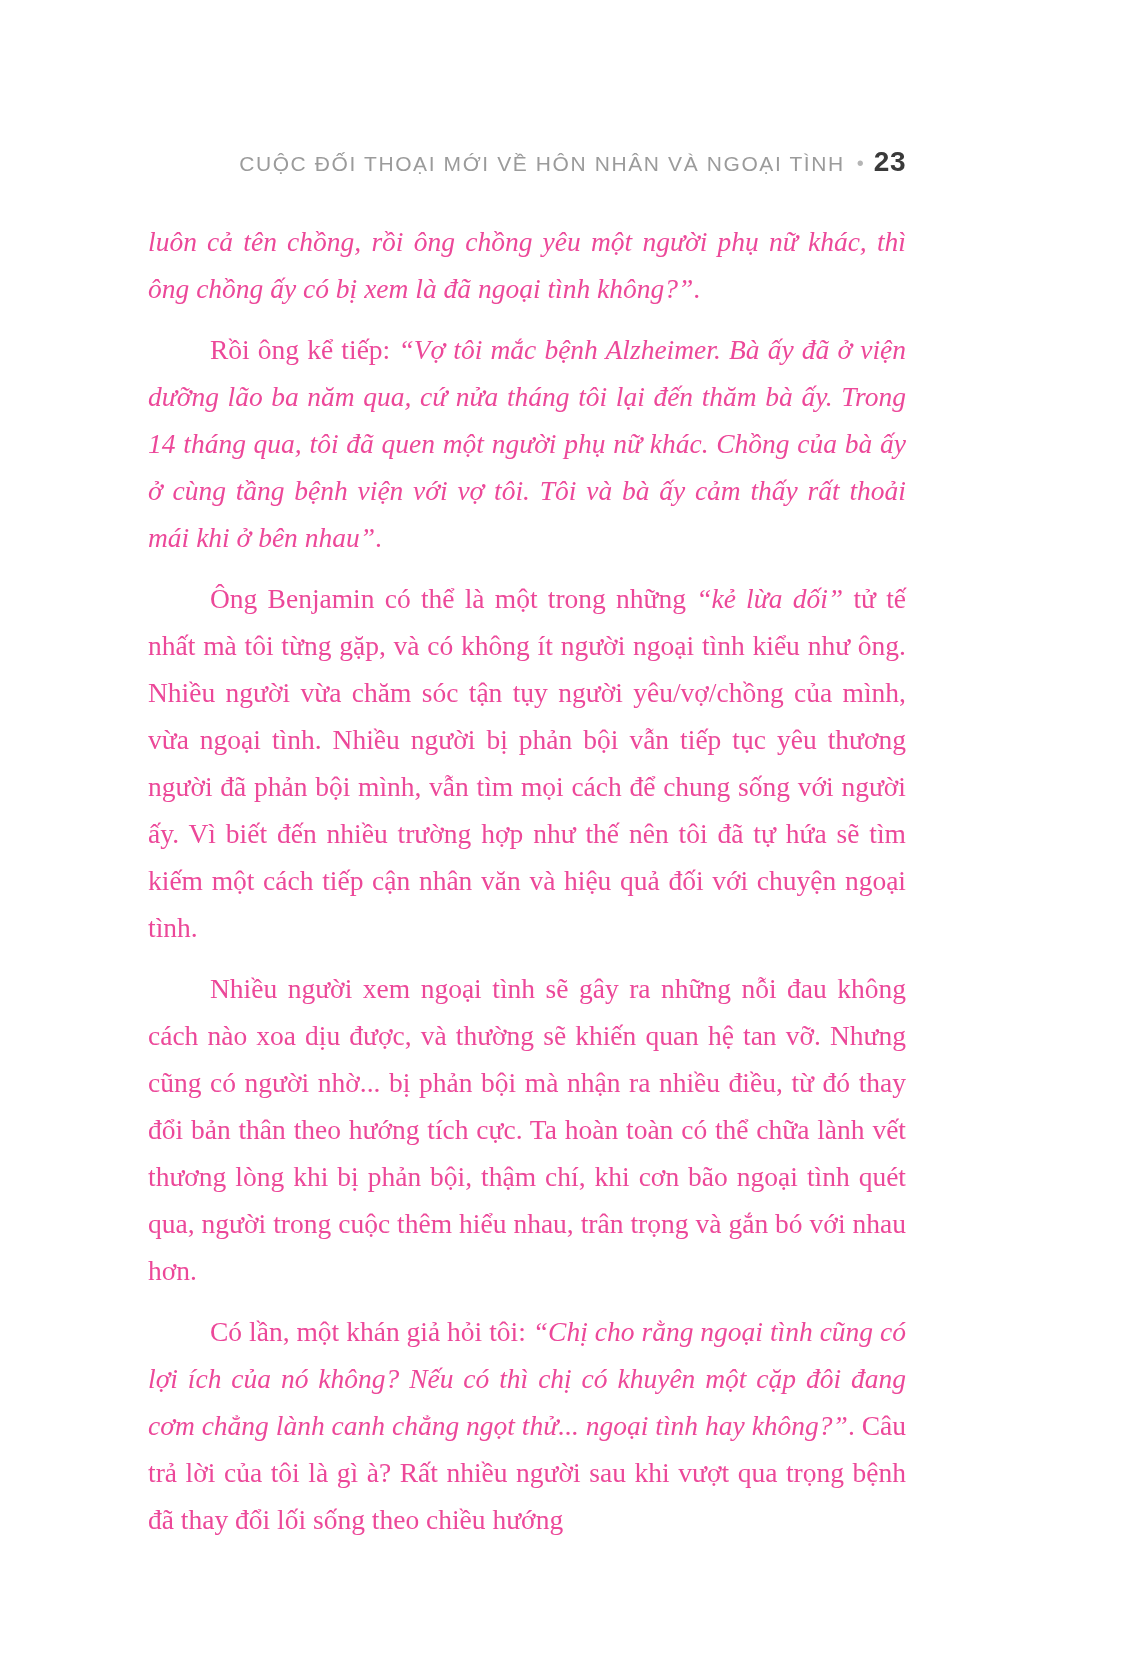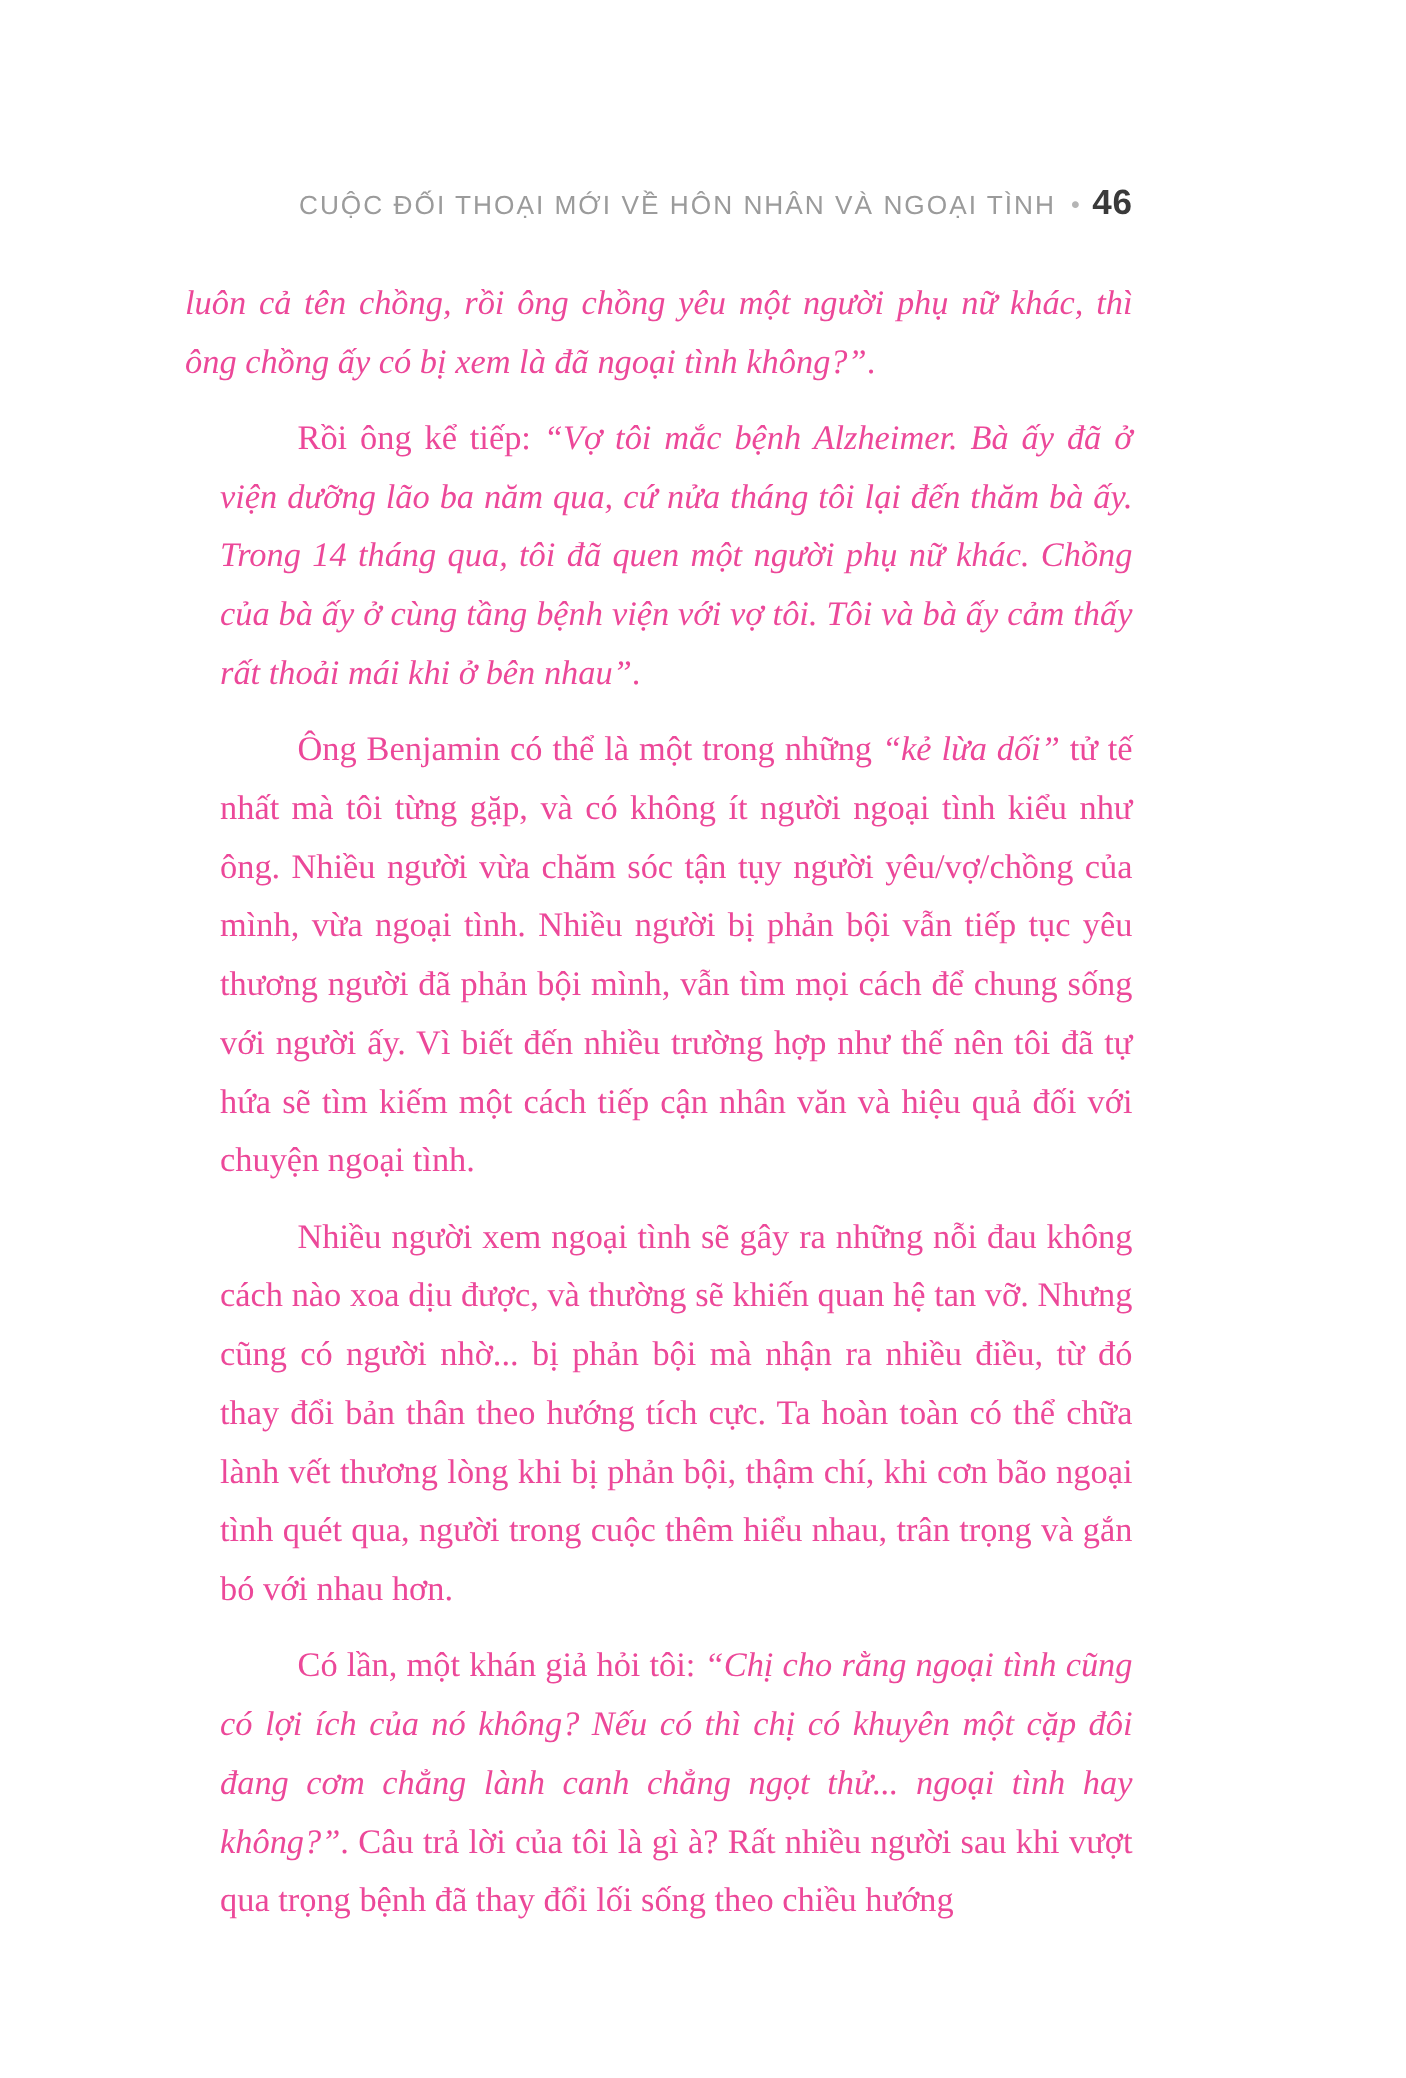--- a/index.html
+++ b/index.html
@@ -55,36 +55,35 @@
     font-size: 27.5px;
     line-height: 47px;
     color: #ec4899;
     text-align: justify;
   }
   .para {
     margin: 0 0 14px 0;
   }
   .para.indent {
     text-indent: 62px;
-    margin-left: 28px;
   }
   .seg-italic {
     font-style: italic;
   }
   .seg-normal {
     font-style: normal;
   }
 </style>
 </head>
 <body>
 
 <div class="page">
 
   <div class="running-header">
-    <span class="header-title">CUỘC ĐỐI THOẠI MỚI VỀ HÔN NHÂN VÀ NGOẠI TÌNH</span><span class="header-sep">•</span><span class="header-page">46</span>
+    <span class="header-title">CUỘC ĐỐI THOẠI MỚI VỀ HÔN NHÂN VÀ NGOẠI TÌNH</span><span class="header-sep">•</span><span class="header-page">23</span>
   </div>
 
   <div class="page-body" id="page-body">
 
   <p class="para"><span class="seg-italic">luôn cả tên chồng, rồi ông chồng yêu một người phụ nữ khác, thì ông chồng ấy có bị xem là đã ngoại tình không?”</span><span class="seg-normal">.</span></p>
       <p class="para indent"><span class="seg-normal">Rồi ông kể tiếp: </span><span class="seg-italic">“Vợ tôi mắc bệnh Alzheimer. Bà ấy đã ở viện dưỡng lão ba năm qua, cứ nửa tháng tôi lại đến thăm bà ấy. Trong 14 tháng qua, tôi đã quen một người phụ nữ khác. Chồng của bà ấy ở cùng tầng bệnh viện với vợ tôi. Tôi và bà ấy cảm thấy rất thoải mái khi ở bên nhau”</span><span class="seg-normal">.</span></p>
       <p class="para indent"><span class="seg-normal">Ông Benjamin có thể là một trong những </span><span class="seg-italic">“kẻ lừa dối”</span><span class="seg-normal"> tử tế nhất mà tôi từng gặp, và có không ít người ngoại tình kiểu như ông. Nhiều người vừa chăm sóc tận tụy người yêu/vợ/chồng của mình, vừa ngoại tình. Nhiều người bị phản bội vẫn tiếp tục yêu thương người đã phản bội mình, vẫn tìm mọi cách để chung sống với người ấy. Vì biết đến nhiều trường hợp như thế nên tôi đã tự hứa sẽ tìm kiếm một cách tiếp cận nhân văn và hiệu quả đối với chuyện ngoại tình.</span></p>
       <p class="para indent"><span class="seg-normal">Nhiều người xem ngoại tình sẽ gây ra những nỗi đau không cách nào xoa dịu được, và thường sẽ khiến quan hệ tan vỡ. Nhưng cũng có người nhờ... bị phản bội mà nhận ra nhiều điều, từ đó thay đổi bản thân theo hướng tích cực. Ta hoàn toàn có thể chữa lành vết thương lòng khi bị phản bội, thậm chí, khi cơn bão ngoại tình quét qua, người trong cuộc thêm hiểu nhau, trân trọng và gắn bó với nhau hơn.</span></p>
       <p class="para indent"><span class="seg-normal">Có lần, một khán giả hỏi tôi: </span><span class="seg-italic">“Chị cho rằng ngoại tình cũng có lợi ích của nó không? Nếu có thì chị có khuyên một cặp đôi đang cơm chẳng lành canh chẳng ngọt thử... ngoại tình hay không?”</span><span class="seg-normal">. Câu trả lời của tôi là gì à? Rất nhiều người sau khi vượt qua trọng bệnh đã thay đổi lối sống theo chiều hướng</span></p>
     </div>

